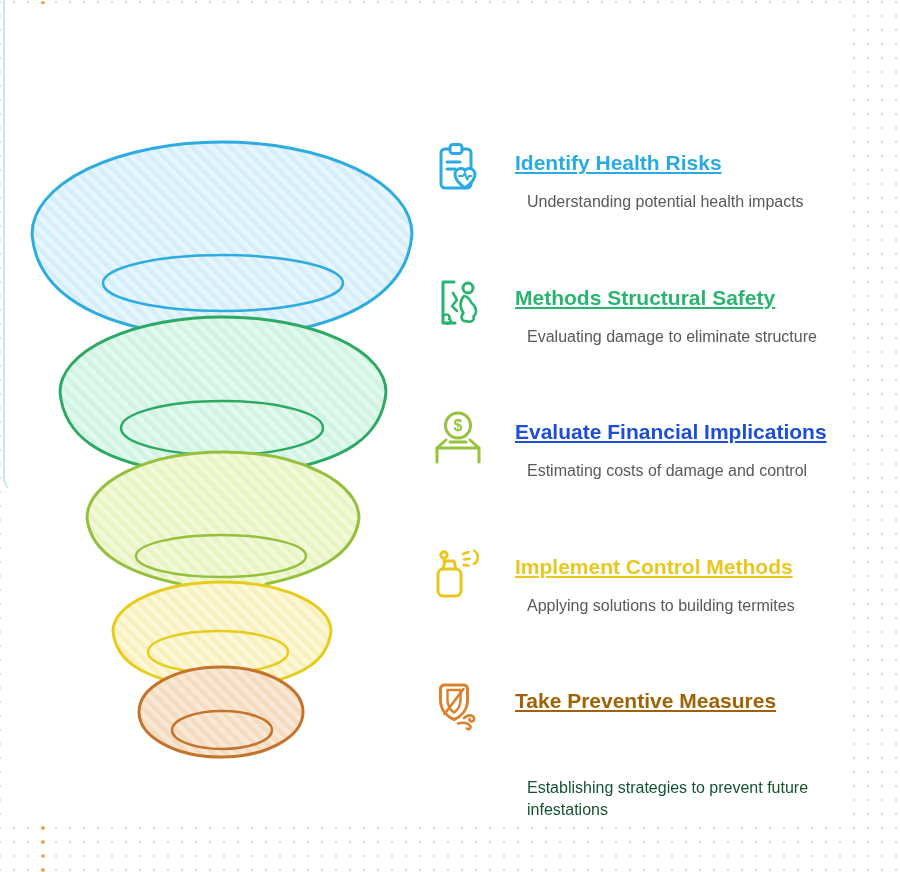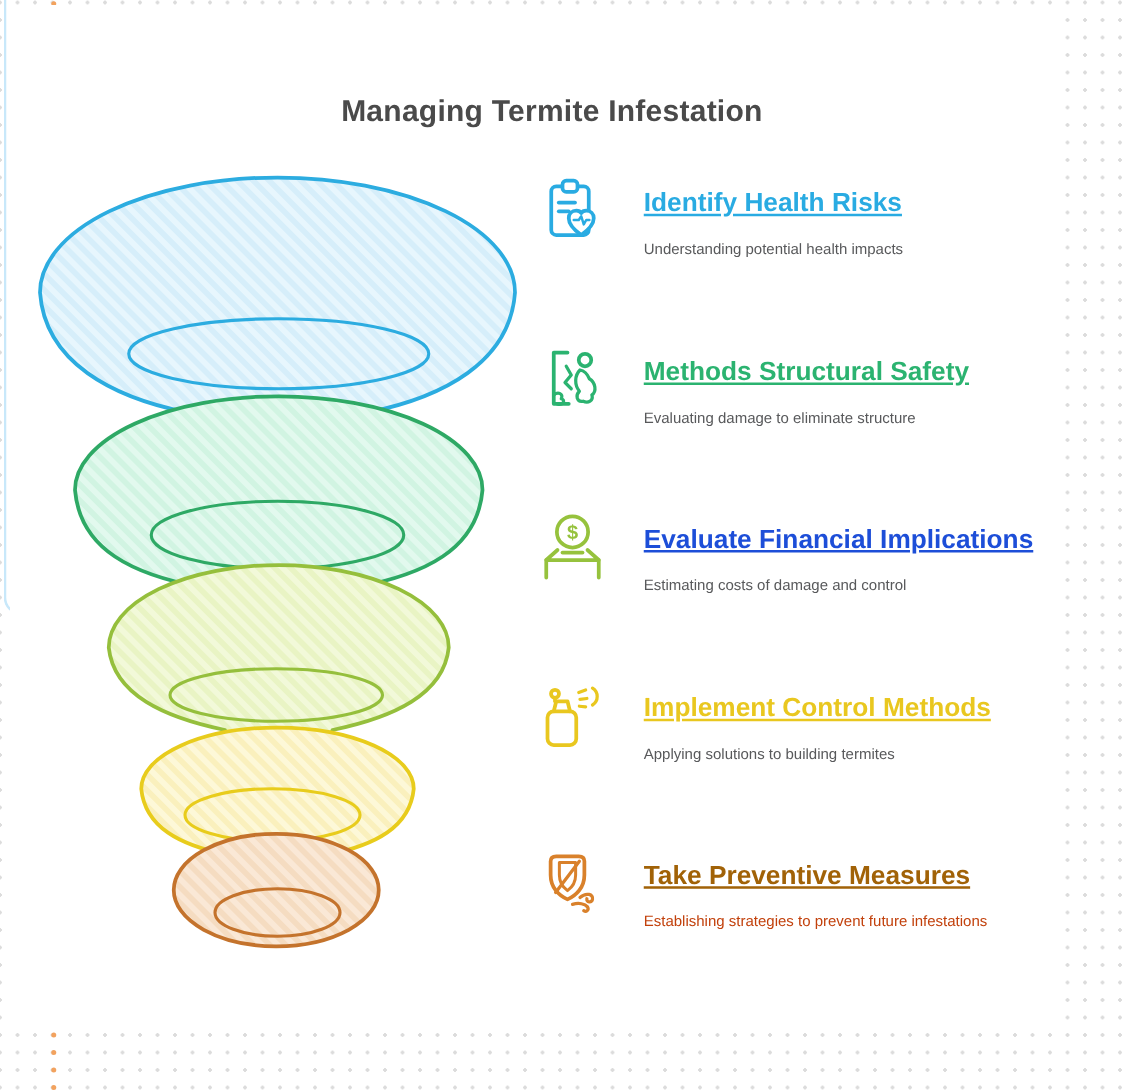--- a/index.html
+++ b/index.html
@@ -20,37 +20,36 @@
   #card{position:absolute;left:8px;top:4px;width:842px;height:818px;background:#fff;z-index:2;}
   #main-title{
     position:absolute;left:12px;top:56px;width:843px;text-align:center;
     font-size:24px;font-weight:bold;letter-spacing:.2px;
   }
   #funnel-svg{position:absolute;left:12px;top:126px;}
   .step{position:absolute;left:420px;width:392px;}
   .step-icon{position:absolute;left:2px;top:2px;width:56px;height:56px;}
   .step-icon svg{display:block;}
   .step-title{position:absolute;left:87px;top:13px;font-size:21px;font-weight:bold;white-space:nowrap;text-decoration:underline;}
-  .step-desc{position:absolute;left:87px;top:53px;width:322px;font-size:12px;line-height:1.35;}
+  .step-desc{position:absolute;left:99px;top:53px;width:322px;font-size:16px;line-height:1.35;}
 </style>
 </head>
 <body>
 
 <div id="stage">
 
   <div id="left-line" style="border-left-color: rgb(200, 232, 250); border-bottom-color: rgb(200, 232, 250);"></div>
   <div class="accent-dot" style="left: 41px; top: 1px; background-color: rgb(242, 162, 94);"></div>
   <div class="accent-dot" style="left: 41px; top: 826px; background-color: rgb(242, 162, 94);"></div>
   <div class="accent-dot" style="left: 41px; top: 840px; background-color: rgb(242, 162, 94);"></div>
   <div class="accent-dot" style="left: 41px; top: 854px; background-color: rgb(242, 162, 94);"></div>
   <div class="accent-dot" style="left: 41px; top: 868px; background-color: rgb(242, 162, 94);"></div>
 
   <div id="card">
 
-    <h1 id="main-title" style="color: rgb(74, 74, 74);">Managing Termite Infestation</h1>
 
     <svg id="funnel-svg" width="412" height="650" viewBox="16 130 412 650">
       <defs>
         <pattern id="hatch1" width="9" height="9" patternUnits="userSpaceOnUse" patternTransform="rotate(-45)">
           <rect width="9" height="9" fill="#e7f6fd"></rect>
           <rect width="4.5" height="9" fill="#d6eefa"></rect>
         </pattern>
         <pattern id="hatch2" width="9" height="9" patternUnits="userSpaceOnUse" patternTransform="rotate(-45)">
           <rect width="9" height="9" fill="#e2f9ee"></rect>
           <rect width="4.5" height="9" fill="#d1f4e2"></rect>
@@ -152,17 +151,17 @@
       <div class="step-icon" style="color: rgb(217, 129, 43);">
         <svg width="56" height="56" viewBox="0 0 56 56" fill="none" stroke="currentColor" stroke-width="3" stroke-linecap="round" stroke-linejoin="round">
           <path d="M15 7 Q10.5 7 10.5 11 V22 C10.5 32 17 38.5 24 41.5 C31 38.5 37.5 32 37.5 22 V11 Q37.5 7 33 7 Z"></path>
           <path stroke-width="2.4" d="M17.5 12 H30.5 V22 C30.5 28 27.5 32 24 34.5 C20.5 32 17.5 28 17.5 22 Z"></path>
           <line stroke-width="2.6" x1="14.5" y1="36" x2="33.5" y2="11"></line>
           <path stroke-width="2.6" d="M34 40 C39 35.5 45 37.5 44 41.5 C43.2 44.5 39 44 39.5 41"></path>
           <path stroke-width="2.6" d="M28 45.5 C33 44 38 45 40 47.5 C41.5 50 39 52 37 50.5"></path>
         </svg>
       </div>
       <div class="step-title" style="color: #a16207;">Take Preventive Measures</div>
-      <div class="step-desc" style="color: #c2410c;">Establishing strategies to prevent future infestations</div>
+      <div class="step-desc" style="color: #14532d; margin-top: 48px;">Establishing strategies to prevent future infestations</div>
     </div>
 
   </div>
 </div>
 
 </body></html>

